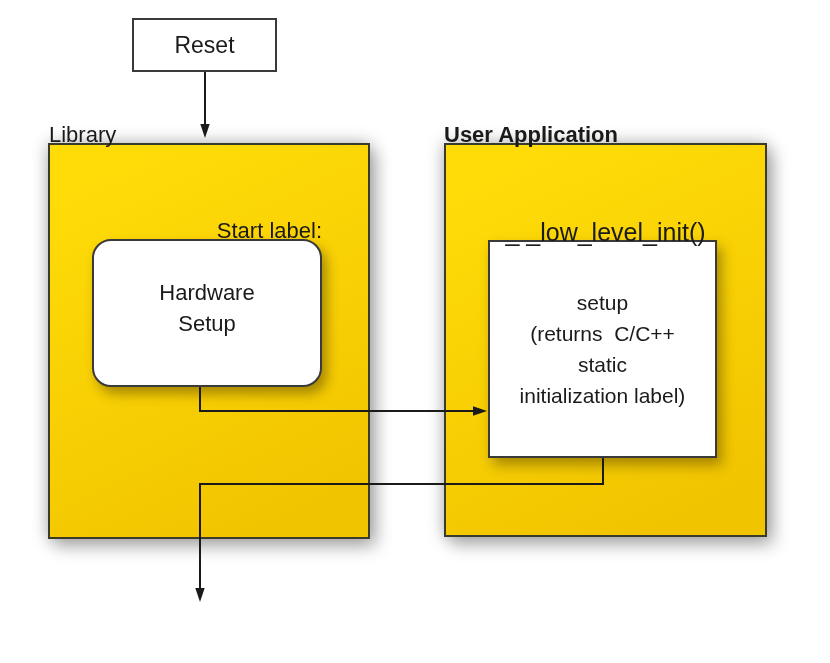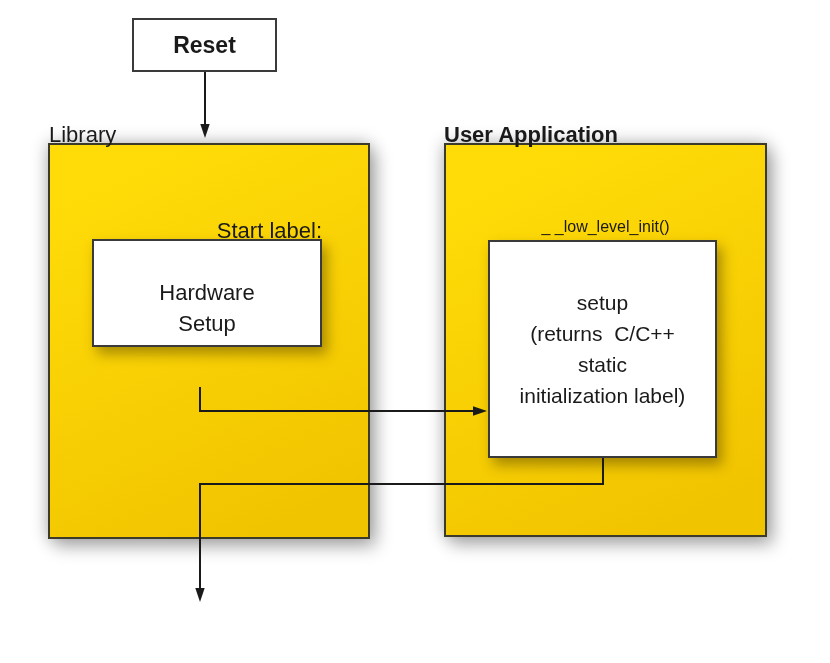--- a/index.html
+++ b/index.html
@@ -36,42 +36,41 @@
   .whitebox {
     position: absolute;
     background: #ffffff;
     border: 2px solid var(--box-border);
     box-shadow: 5px 7px 12px rgba(70,55,0,0.45);
     z-index: 2;
     text-align: center;
     font-size: 22px;
     line-height: 31px;
   }
-  .box-hardware { left: 92px; top: 239px; width: 230px; height: 108px; padding-top: 36px; }
+  .box-hardware { left: 92px; top: 239px; width: 230px; height: 148px; padding-top: 36px; border-radius: 19px; }
   .box-userhw  { left: 488px; top: 240px; width: 229px; height: 218px;
                  display: flex; flex-direction: column; justify-content: center;
                  font-size: 21px; line-height: 31px; }
   .box-line { white-space: pre; }
 
   .resetbox {
     position: absolute;
     left: 132px; top: 18px; width: 145px; height: 54px;
     background: #ffffff;
     border: 2px solid var(--box-border);
     display: flex; align-items: center; justify-content: center;
     font-size: 23px;
     z-index: 2;
-    font-weight: bold;
   }
 
   .label { position: absolute; z-index: 4; font-size: 22px; margin-top: 15px; }
   .lbl-library  { left: 49px;  top: 107px; }
   .lbl-userapp  { left: 444px; top: 107px; width: 323px; text-align: left; font-weight: bold; }
   .lbl-start    { left: 92px;  top: 203px; width: 230px; text-align: right; }
-  .lbl-func     { left: 444px; top: 203px; width: 323px; text-align: center; font-size: 16px; }
+  .lbl-func     { left: 444px; top: 203px; width: 323px; text-align: center; font-size: 25px; }
   .lbl-init     { left: 105px; top: 614px; width: 206px; text-align: center; font-size: 23px; }
 
   svg.overlay {
     position: absolute;
     left: 0; top: 0;
     width: 830px; height: 663px;
     z-index: 3;
     pointer-events: none;
   }
   svg.overlay path { stroke: var(--line-color); stroke-width: 2; fill: none; }

